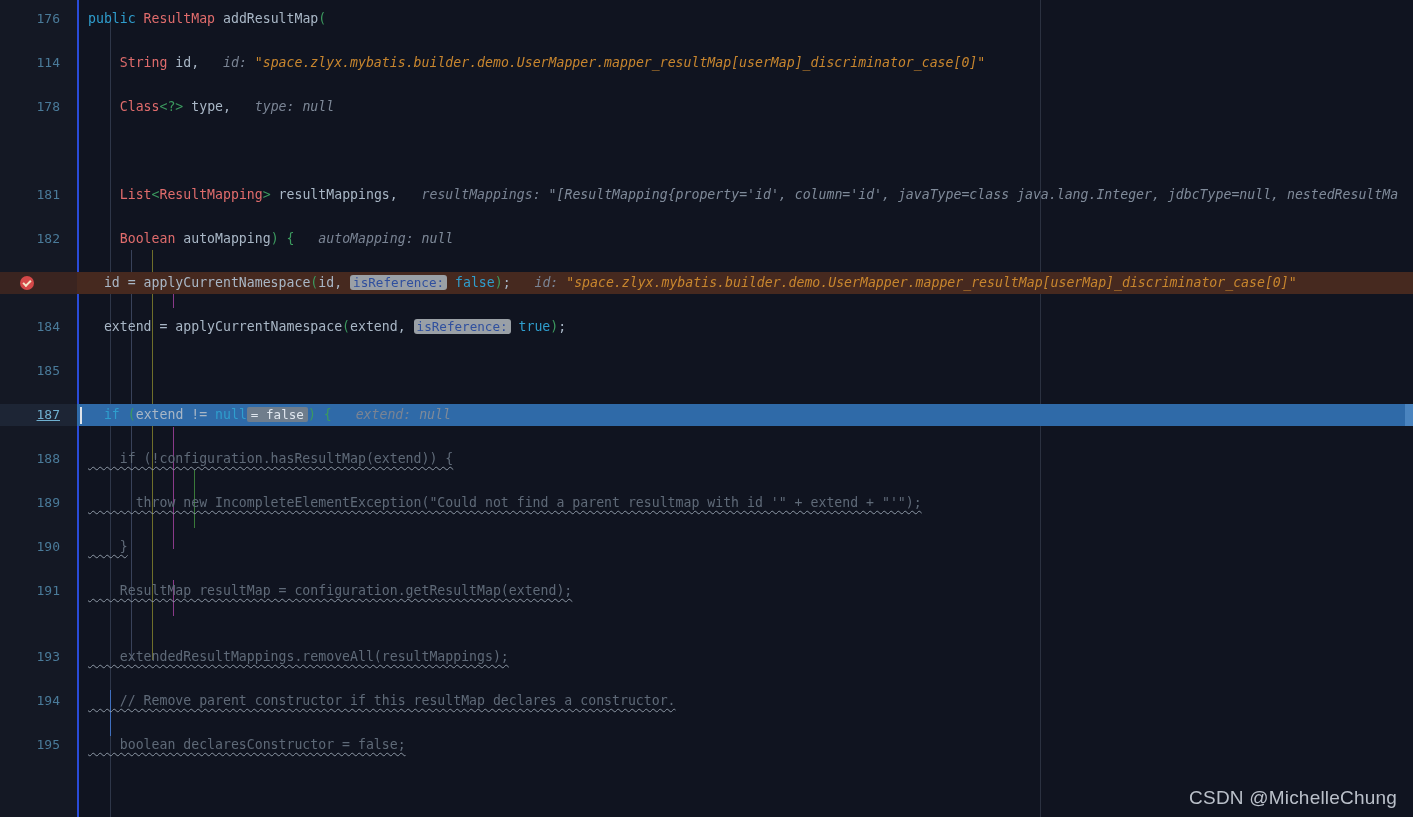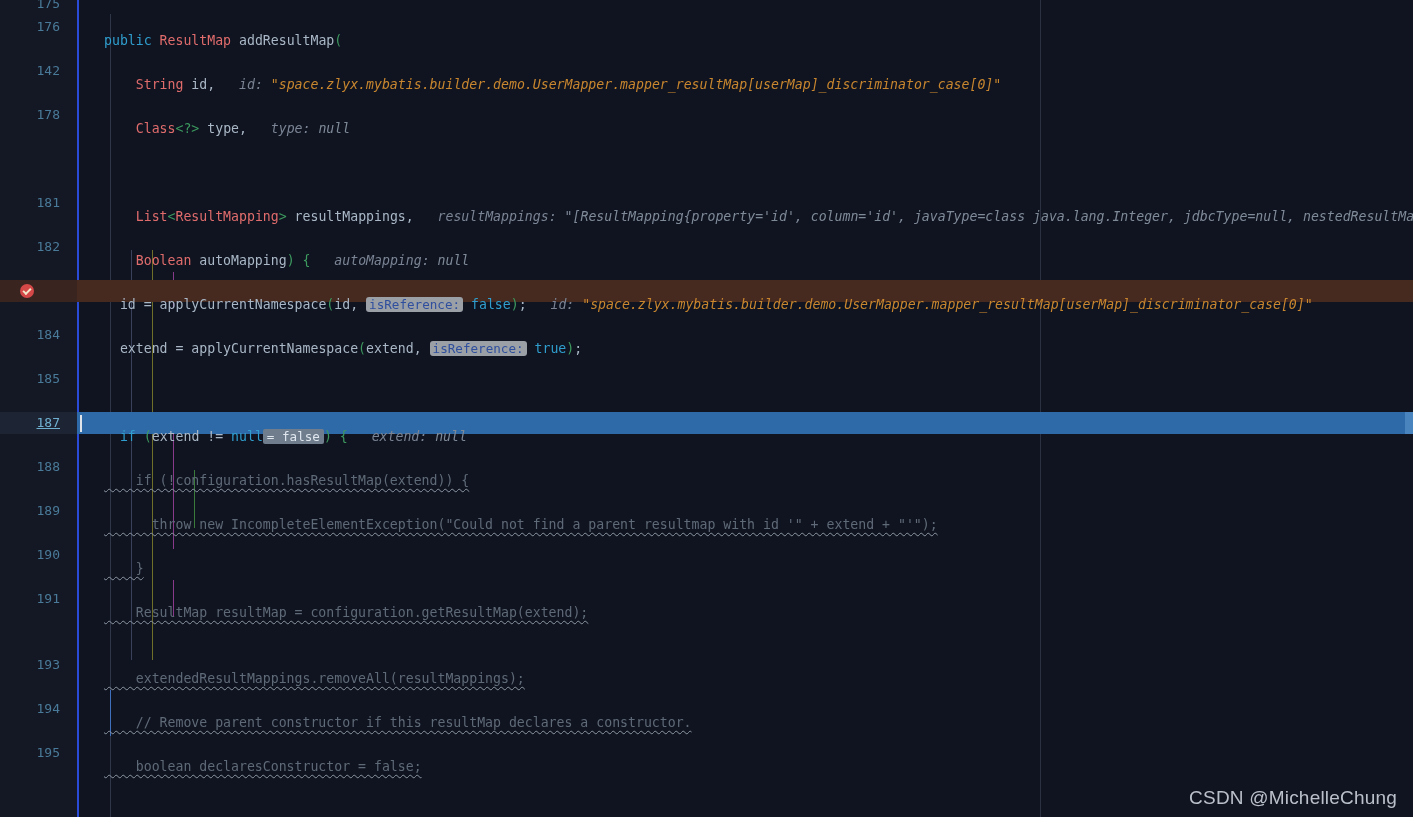--- a/index.html
+++ b/index.html
@@ -46,21 +46,21 @@
 
   
   .row{position:relative;height:22px;line-height:22px;white-space:pre;}
   .row.partial{height:8px;line-height:8px;overflow:hidden;}
   .num{
     position:absolute;left:0;top:0;width:60px;text-align:right;
     color:var(--line-num);font-size:13px;
     font-family:"DejaVu Sans Mono","Liberation Mono",monospace;
   }
   .row.bp .num, .row.cur .num{color:var(--line-num-cur);text-decoration:underline;}
-  .code{position:absolute;left:88px;top:14px;right:0;white-space:pre;color:var(--text);margin-left:16px;}
+  .code{position:absolute;left:88px;top:0;right:0;white-space:pre;color:var(--text);}
 
   
   .rowbg{position:absolute;left:77px;top:0;right:0;height:22px;}
   .row.bp .rowbg{background:var(--bp-row);}
   .row.bp .gutbg{position:absolute;left:0;top:0;width:77px;height:22px;background:#3a2420;}
   .row.cur .rowbg{background:var(--cur-row);}
   .row.cur .gutbg{position:absolute;left:0;top:0;width:77px;height:22px;background:#1d2535;}
 
   
   .bp-icon{
@@ -135,32 +135,28 @@
     <div class="g" style="left:110px;top:14px;height:803px;background:#2e3648;"></div>
     <div class="g" style="left:131px;top:250px;height:410px;background:#39425a;"></div>
     <div class="g" style="left:152px;top:250px;height:410px;background:#6f6f2a;"></div>
     <div class="g" style="left:173px;top:272px;height:36px;background:#8a3a8a;"></div>
     <div class="g" style="left:173px;top:427px;height:122px;background:#8a3a8a;"></div>
     <div class="g" style="left:173px;top:580px;height:36px;background:#8a3a8a;"></div>
     <div class="g" style="left:194px;top:470px;height:58px;background:#3a7a3a;"></div>
     <div class="g" style="left:110px;top:690px;height:46px;background:#3f6fbf;"></div>
   </div>
 
-  <div class="row partial" style="top:0">
-    <span class="num">175</span>
-    <span class="code"></span>
-  </div>
 
   <div class="row" style="top:8px">
     <span class="num">176</span>
     <span class="code"><span class="kw">public</span> <span class="ty">ResultMap</span> <span class="id">addResultMap</span><span class="pn">(</span></span>
   </div>
 
   <div class="row" style="top:30px">
-    <span class="num">142</span>
+    <span class="num">114</span>
     <span class="code">    <span class="ty">String</span> <span class="id">id,</span>   <span class="hint">id: </span><span class="hintv">"space.zlyx.mybatis.builder.demo.UserMapper.mapper_resultMap[userMap]_discriminator_case[0]"</span></span>
   </div>
 
   <div class="row" style="top:52px">
     <span class="num">178</span>
     <span class="code">    <span class="ty">Class</span><span class="pn">&lt;?&gt;</span> <span class="id">type,</span>   <span class="hint">type: </span><span class="hintn">null</span></span>
   </div>
 
 
 

